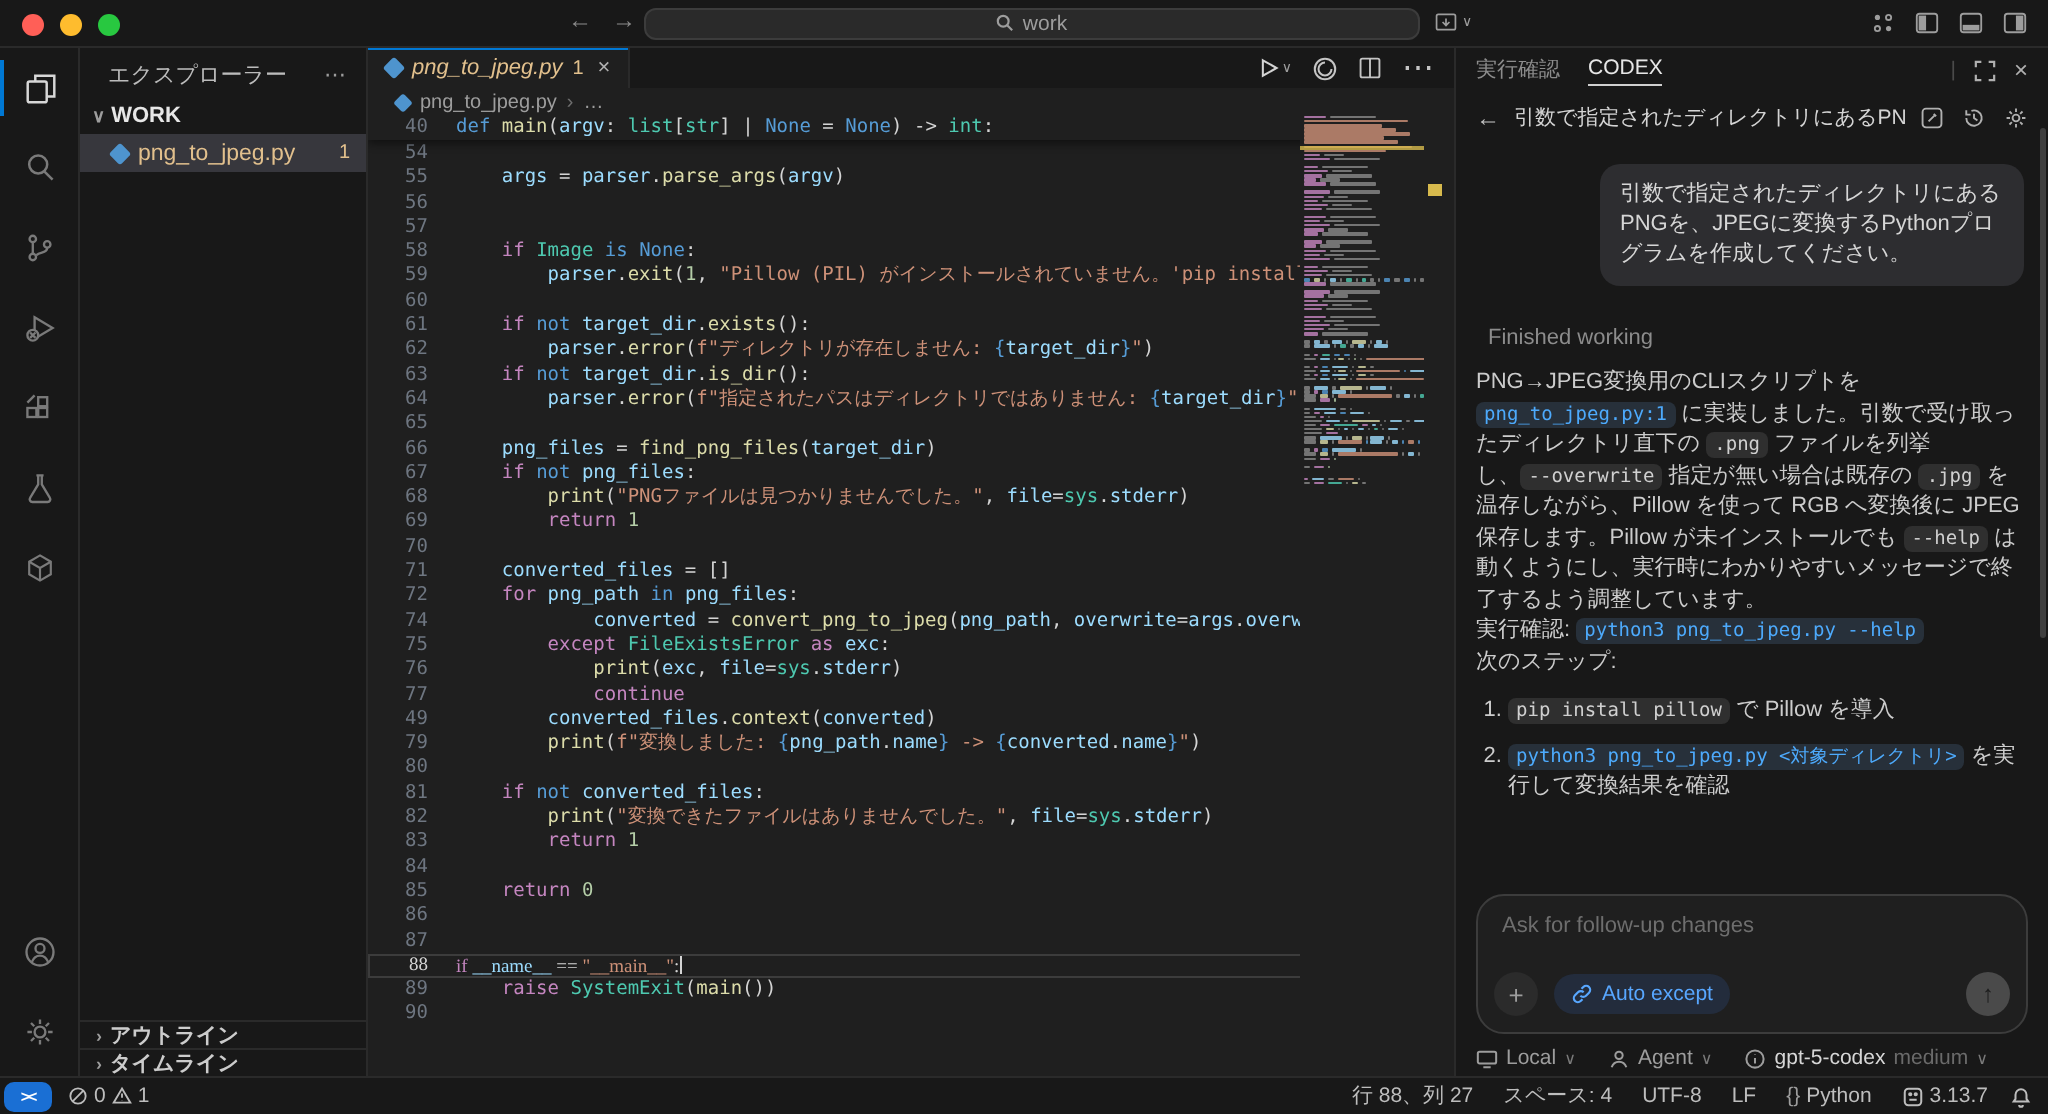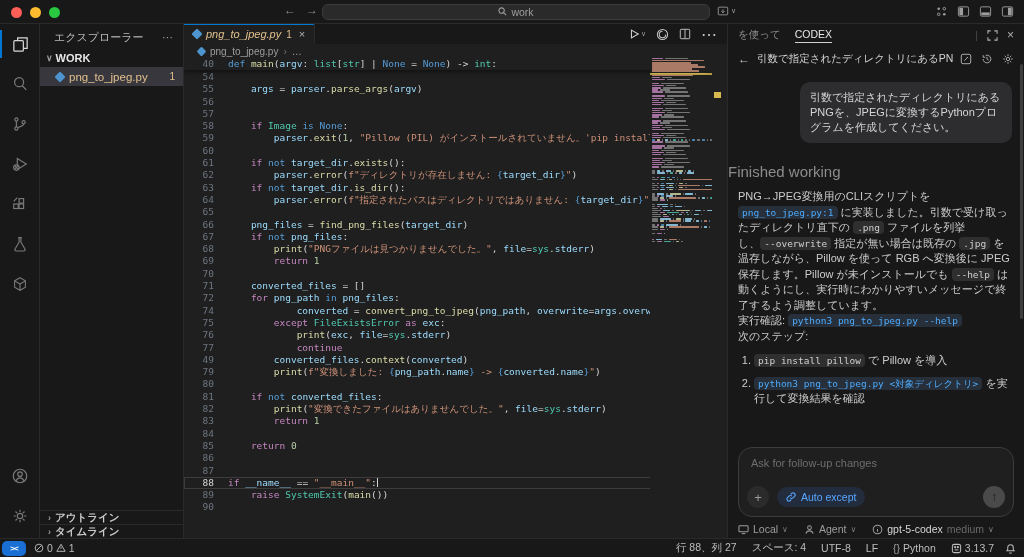--- a/index.html
+++ b/index.html
@@ -51,21 +51,21 @@
   .ed-actions{margin-left:auto;display:flex;align-items:center;gap:10px;padding-right:10px;color:#c5c5c5;}
   .breadcrumb{position:absolute;left:0;top:20px;right:0;height:14px;display:flex;align-items:center;gap:5px;
               padding-left:14px;font-size:10px;color:#9d9d9d;background:#1f1f1f;}
   .bc-sep{color:#6e6e6e;}
   .code-area{position:absolute;left:0;top:34px;right:0;bottom:0;overflow:hidden;}
   .code-row{display:flex;height:12.3px;line-height:12.3px;white-space:pre;
             font-family:"DejaVu Sans Mono",monospace;font-size:9.5px;}
   .code-row .ln{flex:none;width:30px;text-align:right;color:#6e7681;padding-right:0;}
   .code-row .ct{padding-left:14px;color:#d4d4d4;}
   .code-row.current .ln{color:#d7d7d7;}
-  .code-row.current{outline:1px solid #3c3c3c;outline-offset:-1px;}
+  .code-row.current{outline:1px solid #3c3c3c;outline-offset:-1px;font-family:Liberation Serif, serif;}
   .sticky{position:absolute;left:0;top:0;right:15px;background:#1f1f1f;z-index:3;box-shadow:0 2px 4px rgba(0,0,0,.45);}
   .rows{position:absolute;left:0;top:13px;right:15px;}
   .cursor{display:inline-block;width:1px;height:10px;background:#d4d4d4;vertical-align:-1px;}
   .tk-k{color:#569cd6}.tk-c{color:#c586c0}.tk-f{color:#dcdcaa}.tk-v{color:#9cdcfe}.tk-t{color:#4ec9b0}
   .tk-s{color:#ce9178}.tk-num{color:#b5cea8}.tk-p{color:#d4d4d4}.tk-o{color:#d4d4d4}.tk-b{color:#569cd6}
   .minimap{position:absolute;right:15px;top:0;width:62px;bottom:0;z-index:4;background:#1f1f1f;}
   .mm-row{position:absolute;left:2px;height:1.4px;display:flex;gap:2px;}
   .mm-bar{height:1.4px;border-radius:.5px;opacity:.8;}
   .ruler{position:absolute;right:0;top:0;width:15px;bottom:0;background:#1f1f1f;z-index:4;}
   .ruler-marker{position:absolute;left:2px;width:7px;height:6px;background:#d7ba4d;}
@@ -75,21 +75,21 @@
   .cx-tabs{position:absolute;left:0;top:0;right:0;height:22px;display:flex;align-items:center;gap:14px;padding:0 10px;font-size:10.5px;color:#8c8c8c;}
   .cx-tab.active{color:#e7e7e7;border-bottom:1px solid #d0d0d0;padding-bottom:2px;}
   .cx-tabs-right{margin-left:auto;display:flex;align-items:center;gap:9px;color:#b0b0b0;}
   .cx-divider{color:#4a4a4a;}
   .cx-header{position:absolute;left:0;top:26px;right:0;height:18px;display:flex;align-items:center;gap:7px;padding:0 10px;}
   .cx-back{color:#c0c0c0;font-size:12px;}
   .cx-title{font-size:10.5px;color:#d4d4d4;white-space:nowrap;overflow:hidden;flex:1;}
   .cx-hicons{display:flex;gap:9px;color:#b0b0b0;align-items:center;}
   .cx-content{position:absolute;left:0;top:50px;right:0;height:368px;overflow:hidden;}
   .bubble{margin:8px 12px 0 72px;background:#2d2d30;border-radius:10px;padding:8px 10px;font-size:11px;line-height:15px;color:#d6d6d6;}
-  .cx-status{margin:20px 10px 0 0;font-size:15px;color:#8c8c8c;}
+  .cx-status{margin:20px 10px 0 16px;font-size:11px;color:#8c8c8c;}
   .cx-para{margin:9px 10px 0 10px;font-size:11px;line-height:15.5px;color:#cccccc;}
   .chip{font-family:"DejaVu Sans Mono",monospace;font-size:9.5px;background:#2f2f2f;border-radius:4px;padding:1px 4px;color:#d0d0d0;white-space:nowrap;}
   .chip.link{color:#4daafc;background:#27303a;}
   .cx-steps{margin:9px 10px 0 10px;padding-left:16px;font-size:11px;line-height:15.5px;color:#cccccc;}
   .cx-steps li{margin-bottom:7px;}
   .cx-scrollbar{position:absolute;right:1px;top:40px;width:3px;height:255px;background:#3e3e3e;border-radius:2px;}
   .cx-input{position:absolute;left:10px;right:10px;top:423px;height:70px;background:#1f1f1f;border:1px solid #3c3c3c;border-radius:14px;}
   .cx-placeholder{position:absolute;left:12px;top:9px;font-size:11px;color:#6e6e6e;text-align:center;}
   .cx-input-row{position:absolute;left:8px;right:8px;bottom:8px;display:flex;align-items:center;gap:8px;}
   .circle-btn{width:22px;height:22px;border-radius:50%;background:#2b2b2b;color:#9d9d9d;display:flex;align-items:center;justify-content:center;font-size:13px;}
@@ -780,21 +780,21 @@
           <div style="position: absolute; left: 0px; right: 0px; top: 15px; height: 2px; background: rgba(215, 186, 77, 0.8);"></div>
         </div>
       <div class="ruler">
         <div class="ruler-marker" style="top:34px;"></div>
       </div>
     </div>
   </div>
 
   <div class="codex">
     <div class="cx-tabs">
-      <span class="cx-tab">を使って</span>
+      <span class="cx-tab">実行確認</span>
       <span class="cx-tab active">CODEX</span>
       <span class="cx-tabs-right">
         <span class="cx-divider">|</span>
         <svg width="11" height="11" viewBox="0 0 12 12" fill="none" stroke="#b0b0b0" stroke-width="1.2">
             <path d="M1 4V1h3 M8 1h3v3 M11 8v3H8 M4 11H1V8"></path>
           </svg>
         <span style="font-size:12px;">×</span>
       </span>
     </div>
     <div class="cx-header">

